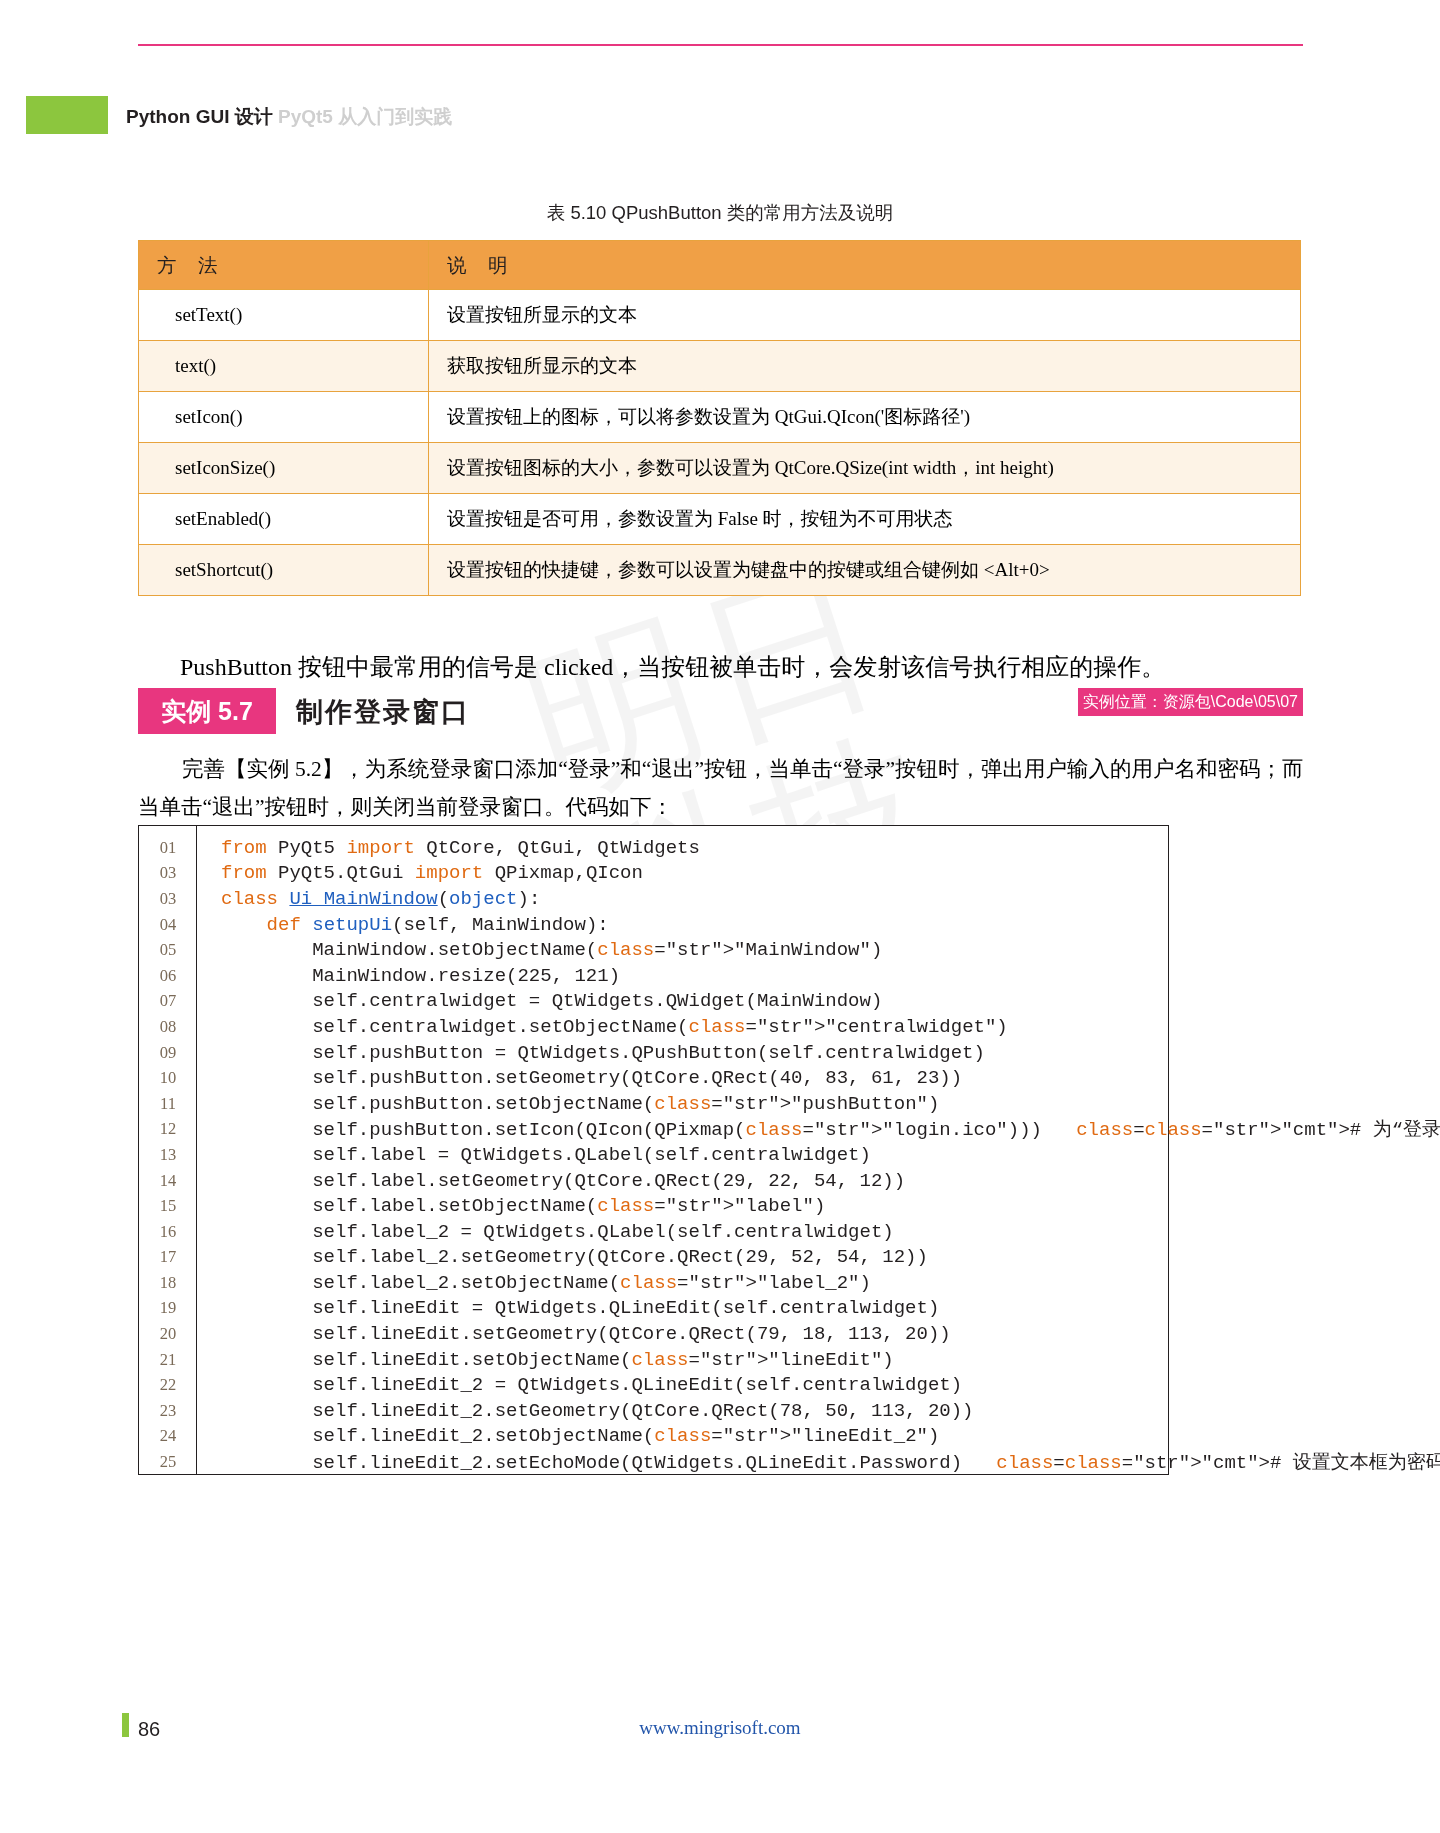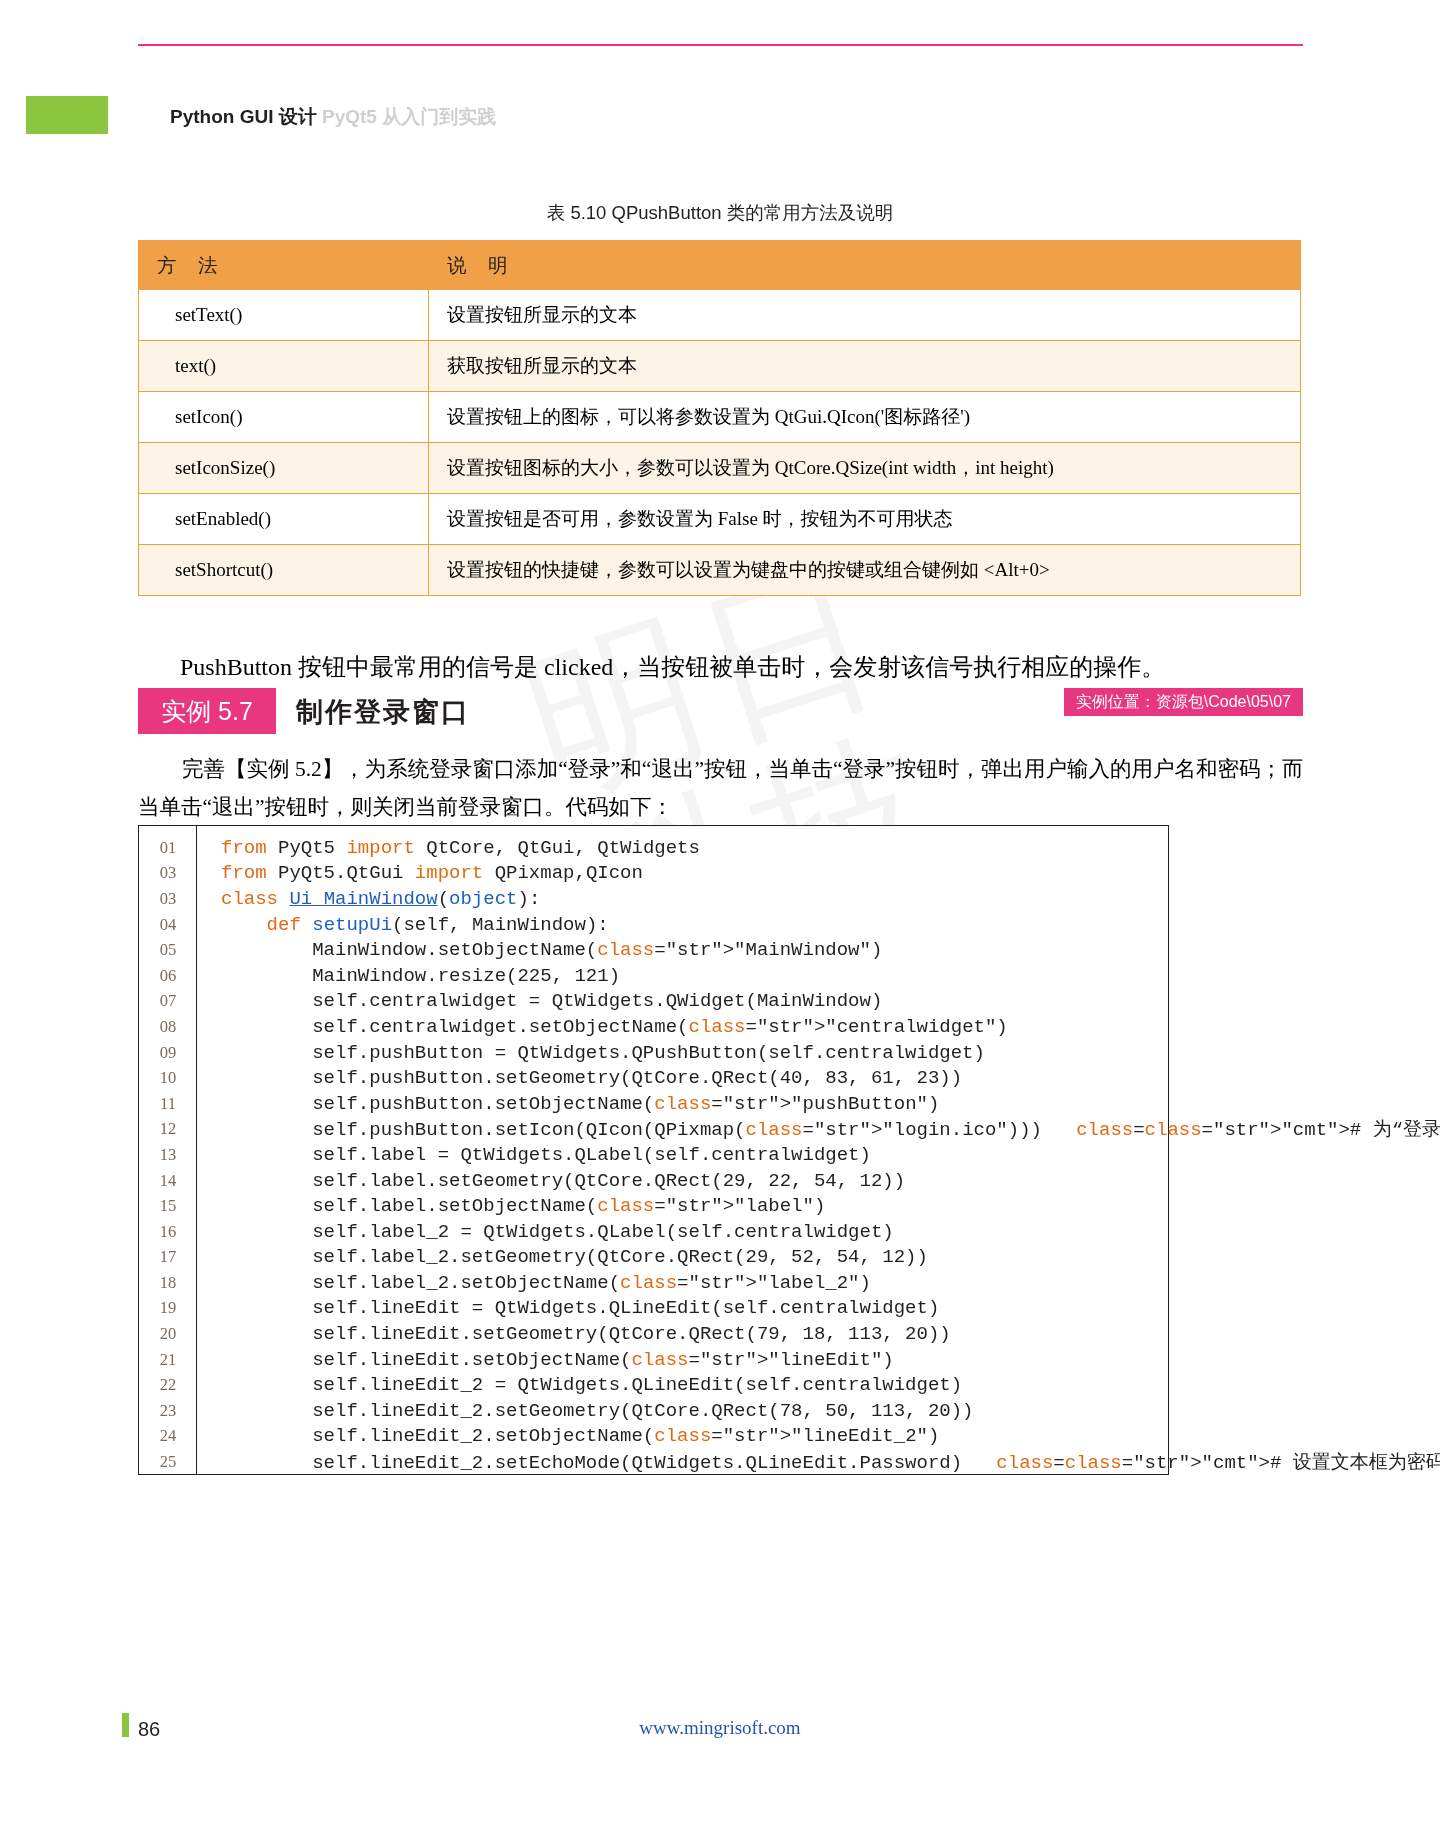--- a/index.html
+++ b/index.html
@@ -34,21 +34,20 @@
   }
   .header-title {
     position: absolute;
     left: 100px;
     top: 8px;
     font-family: "Liberation Sans", sans-serif;
     font-size: 19px;
     font-weight: bold;
     color: #231f20;
     white-space: nowrap;
-    margin-left: 44px;
   }
   .header-title .sub {
     color: #cfcfcf;
   }
 
   
   .table-caption {
     position: absolute;
     top: 200px;
     left: 0;
@@ -112,21 +111,21 @@
   .ex-tag {
     position: absolute;
     left: 0;
     top: 0;
     width: 138px;
     height: 46px;
     background: #e8367f;
     color: #ffffff;
     font-family: "Liberation Sans", sans-serif;
     font-size: 25px;
-    font-weight: normal;
+    font-weight: bold;
     display: flex;
     align-items: center;
     justify-content: center;
   }
   .ex-title {
     position: absolute;
     left: 158px;
     top: 6px;
     font-size: 27px;
     font-weight: bold;
@@ -143,21 +142,21 @@
   }
   .ex-loc {
     position: absolute;
     right: 0;
     top: 0;
     height: 28px;
     background: #e8367f;
     color: #fff;
     font-family: "Liberation Sans", sans-serif;
     font-size: 16px;
-    padding: 0 12px;
+    padding: 0 5px;
     display: flex;
     align-items: center;
     white-space: nowrap;
   }
   .ex-band-wrap {
     position: absolute;
     top: 688px;
     left: 138px;
     width: 1165px;
     height: 48px;

